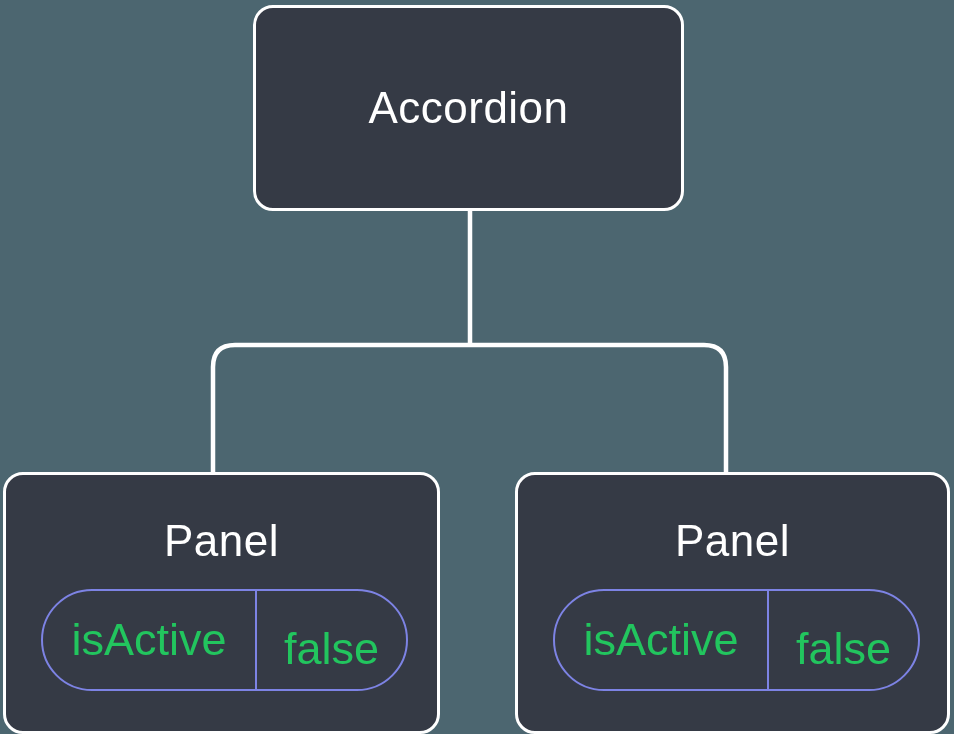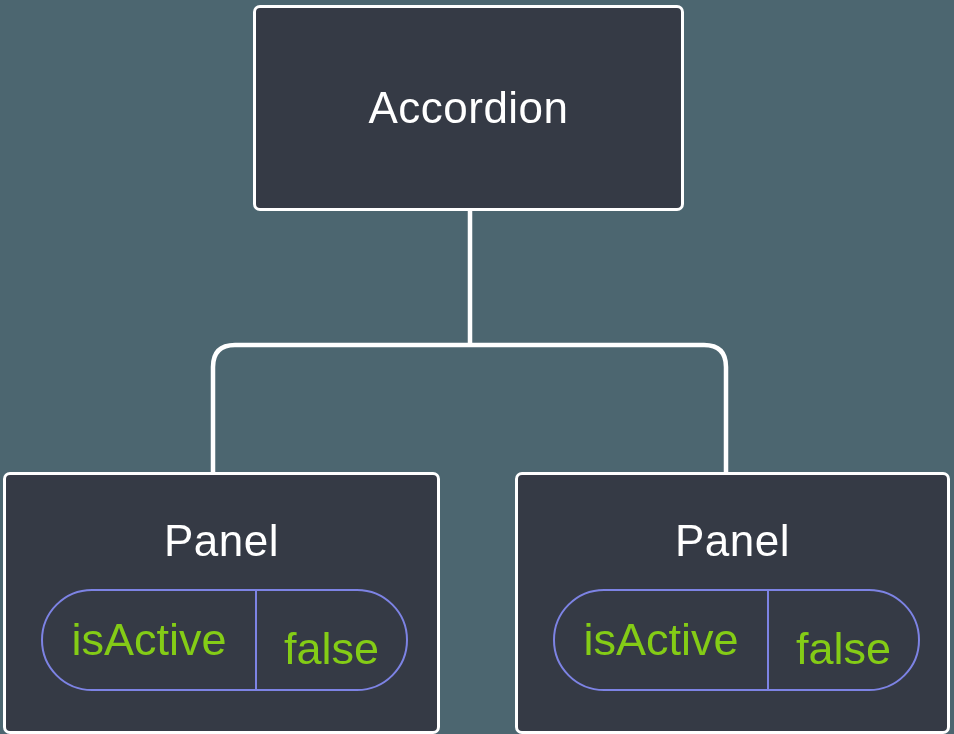--- a/index.html
+++ b/index.html
@@ -25,21 +25,21 @@
   svg.connectors path {
     stroke: #ffffff;
     stroke-width: 4.5;
     fill: none;
   }
   .node {
     position: absolute;
     box-sizing: border-box;
     background: #353a45;
     border: 3px solid #ffffff;
-    border-radius: 7px;
+    border-radius: 20px;
   }
   .node-root {
     left: 253px;
     top: 5px;
     width: 431px;
     height: 206px;
     display: flex;
     align-items: center;
     justify-content: center;
   }
@@ -69,21 +69,21 @@
     position: absolute;
     left: 35px;
     top: 114px;
     width: 367px;
     height: 102px;
     box-sizing: border-box;
     border: 2.5px solid #7d83e4;
     border-radius: 51px;
     display: flex;
     align-items: stretch;
-    color: #84cc16;
+    color: #22c55e;
     font-size: 45px;
     font-weight: 400;
   }
   .pill-cell {
     display: flex;
     align-items: center;
     justify-content: center;
     box-sizing: border-box;
   }
   .pill-cell.name {

